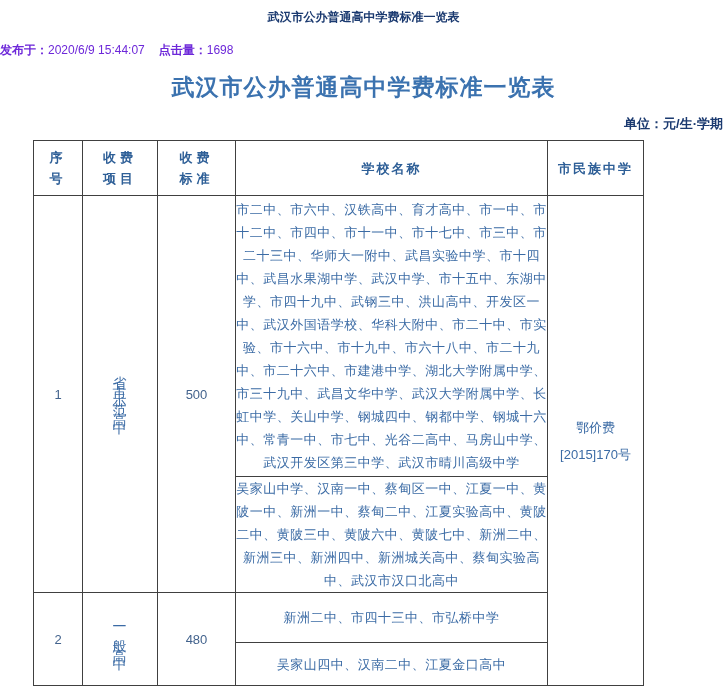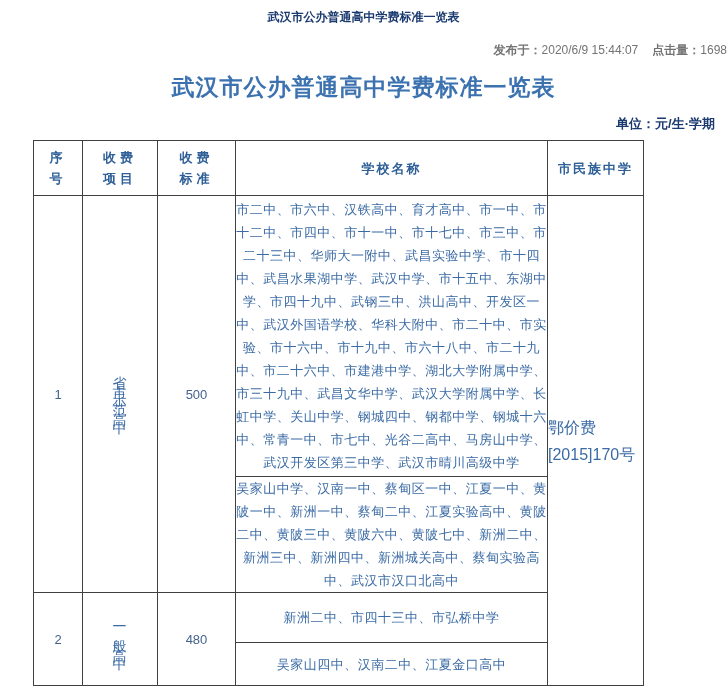--- a/index.html
+++ b/index.html
@@ -16,38 +16,38 @@
   }
   .top-title {
     padding-top: 9px;
     text-align: center;
     font-size: 12px;
     font-weight: bold;
     color: #1b3a70;
   }
   .meta-line {
     margin-top: 16px;
-    text-align: right;
+    text-align: left;
     font-size: 12px;
-    color: #737373;
+    color: #6d28d9;
   }
   .meta-line .lbl { font-weight: bold; }
   .meta-line .gap { margin-left: 14px; }
   .main-title {
     margin: 13px 0 0 0;
     text-align: center;
     font-size: 23px;
     font-weight: bold;
     letter-spacing: 1px;
     color: #3b72af;
   }
   .unit-note {
     margin-top: 12px;
     margin-bottom: 7px;
-    padding-right: 12px;
+    padding-right: 4px;
     text-align: right;
     font-size: 13px;
     font-weight: bold;
     color: #1b3a70;
   }
   table.fee-table {
     margin-left: 33px;
     width: 610px;
     border-collapse: collapse;
     table-layout: fixed;
@@ -93,23 +93,23 @@
     padding: 2px 14px;
     font-size: 13px;
     line-height: 23px;
     letter-spacing: 0.5px;
     color: #3b6ba5;
     text-align: center;
     vertical-align: middle;
     word-break: break-all;
   }
   .doc-cell {
-    text-align: left;
+    text-align: center;
     vertical-align: middle;
-    font-size: 16px;
+    font-size: 13px;
     line-height: 27px;
     color: #3b6ba5;
   }
   .doc-cell span { display: block; }
 </style>
 </head>
 <body>
 
 <div class="top-title">武汉市公办普通高中学费标准一览表</div>
 

